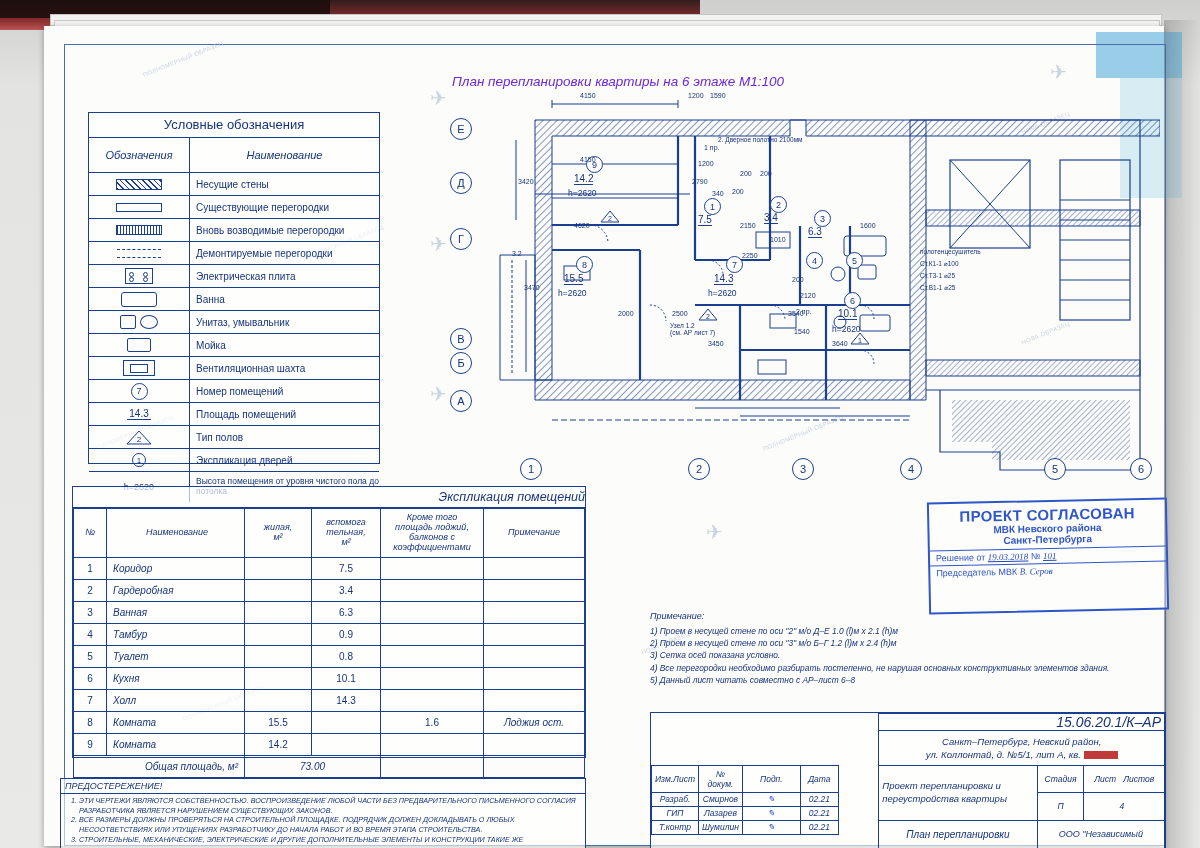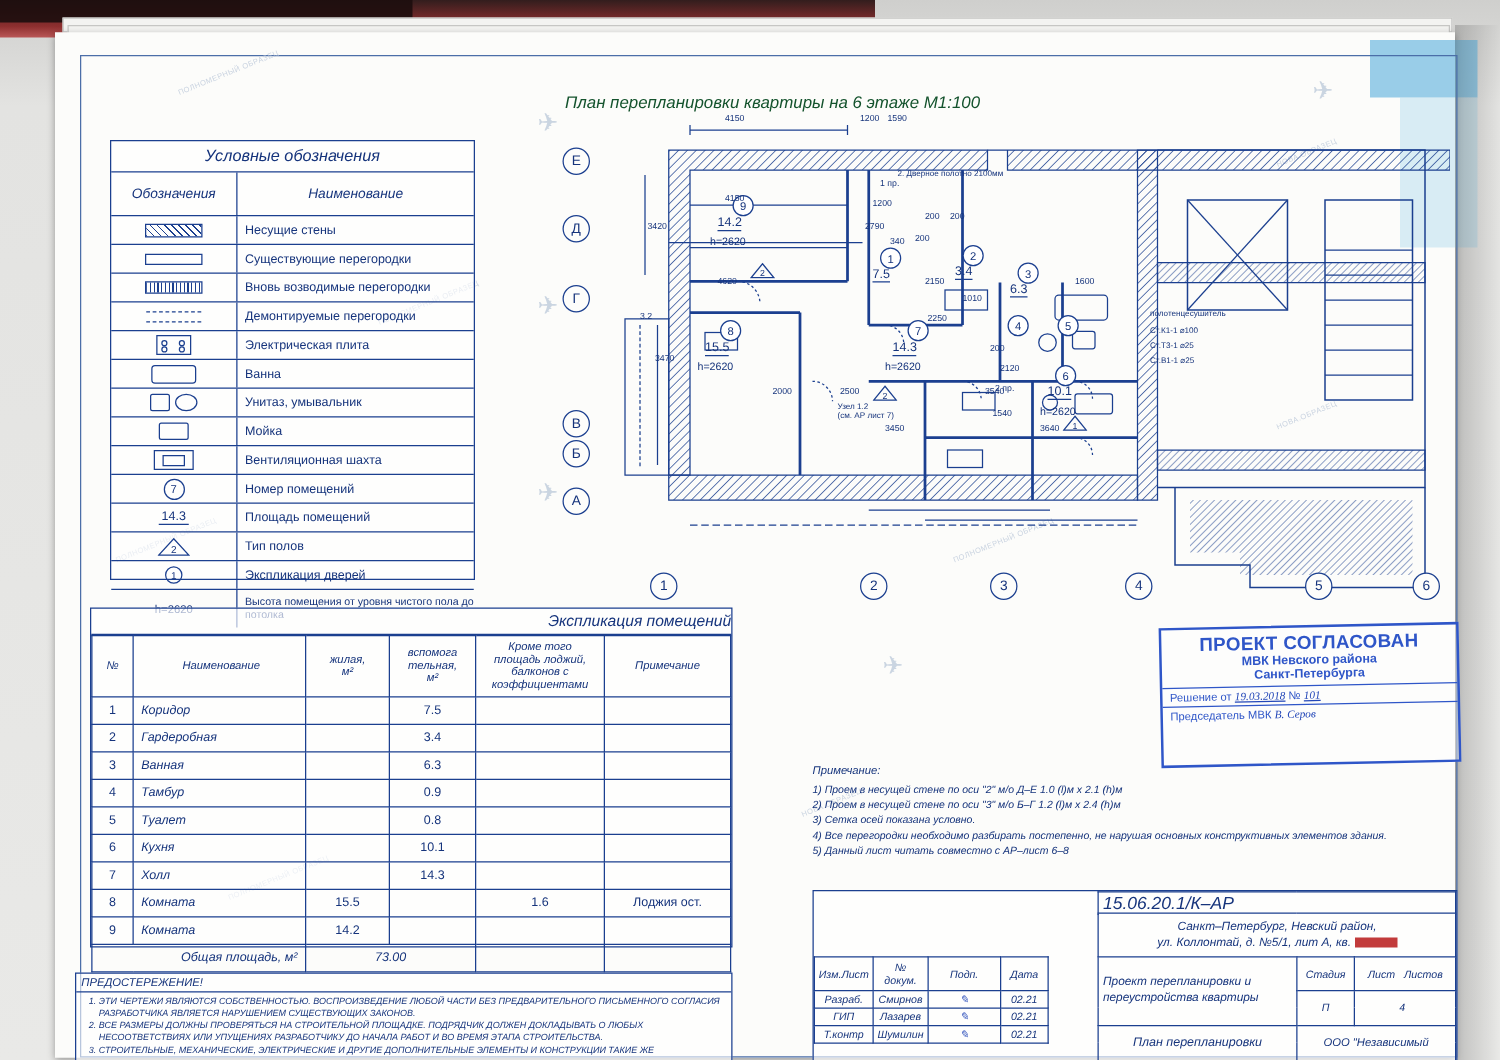--- a/index.html
+++ b/index.html
@@ -25,27 +25,27 @@
   #blue-tape2{position:absolute;left:1120px;top:78px;width:62px;height:120px;
     background:rgba(150,205,232,.35);}
   #right-shadow{position:absolute;left:1164px;top:20px;width:36px;height:828px;
     background:linear-gradient(90deg,rgba(0,0,0,.18),rgba(0,0,0,0));}
   
   #sheet-border{position:absolute;left:64px;top:44px;width:1100px;height:800px;
     border:1px solid #4b6ea8;}
   .wm{position:absolute;color:#b9c6d8;font-size:6px;letter-spacing:.4px;
     transform:rotate(-22deg);opacity:.75;white-space:nowrap;pointer-events:none;}
   .pap{position:absolute;color:#8fa6c4;font-size:20px;opacity:.45;}
-  .ttl{position:absolute;color:#14532d;font-family:"Liberation Sans",sans-serif;}
+  .ttl{position:absolute;color:#6d28d9;font-family:"Liberation Sans",sans-serif;}
 
   
   #legend{position:absolute;left:88px;top:112px;width:290px;height:350px;
     border:1px solid #1b3f8f;background:rgba(255,255,255,.6);}
   #legend .lg-title{height:24px;line-height:24px;text-align:center;
-    font-style:italic;font-size:13px;color:#16347c;border-bottom:1px solid #1b3f8f;}
+    font-size:13px;color:#16347c;border-bottom:1px solid #1b3f8f;}
   #legend .lg-head{display:flex;height:34px;border-bottom:1px solid #1b3f8f;}
   #legend .lg-head div{font-style:italic;font-size:11px;color:#16347c;
     display:flex;align-items:center;justify-content:center;text-align:center;}
   #legend .c1{width:100px;border-right:1px solid #1b3f8f;}
   #legend .c2{flex:1;}
   .lg-row{display:flex;border-bottom:1px solid #1b3f8f;min-height:22px;}
   .lg-row:last-child{border-bottom:none;}
   .lg-sym{width:100px;border-right:1px solid #1b3f8f;display:flex;align-items:center;justify-content:center;}
   .lg-txt{flex:1;display:flex;align-items:center;padding-left:6px;font-size:10px;color:#16347c;}
   .lg-txt.small{font-size:8.5px;line-height:1.15;}
@@ -78,21 +78,21 @@
     font-size:12.5px;color:#16347c;border-bottom:1px solid #1b3f8f;}
   #expl table{border-collapse:collapse;width:100%;font-size:10px;color:#16347c;}
   #expl th,#expl td{border:1px solid #1b3f8f;padding:1px 3px;font-weight:normal;}
   #expl th{font-style:italic;font-size:9px;line-height:1.1;text-align:center;vertical-align:middle;height:46px;}
   #expl td{height:19px;}
   .cNo{width:26px;text-align:center;}
   .cName{width:128px;padding-left:6px !important;font-style:italic;}
   .cA{width:60px;text-align:center;margin-top:20px;}
   .cB{width:62px;text-align:center;}
   .cC{width:96px;text-align:center;}
-  .cD{width:auto;text-align:center;}
+  .cD{width:auto;text-align:center;font-style:italic;}
   .tot td{font-style:italic;text-align:center;}
   .tot .lbl{text-align:right;padding-right:6px !important;}
 
   
   #warn{position:absolute;left:60px;top:778px;width:524px;height:70px;
     border:1px solid #1b3f8f;background:rgba(255,255,255,.6);}
   #warn .w-h{font-size:9px;font-style:italic;color:#16347c;padding:2px 4px;
     border-bottom:1px solid #1b3f8f;}
   #warn ol{margin:2px 4px;padding-left:14px;}
   #warn li{font-size:7.2px;line-height:1.35;color:#16347c;font-style:italic;}
@@ -121,21 +121,21 @@
   
   #notes{position:absolute;left:650px;top:610px;width:500px;font-size:8.4px;
     color:#16347c;font-style:italic;line-height:1.45;}
   #notes .nt-h{font-size:9px;margin-bottom:2px;}
 
   
   #tblock{position:absolute;left:650px;top:712px;width:514px;height:136px;
     border:1px solid #1b3f8f;background:rgba(255,255,255,.6);}
   #tblock table{border-collapse:collapse;width:100%;height:100%;font-size:8.5px;color:#16347c;}
   #tblock td{border:1px solid #1b3f8f;padding:0 3px;font-style:italic;}
-  .tb-code{font-size:14px;text-align:left;font-style:italic;}
+  .tb-code{font-size:14px;text-align:right;font-style:italic;}
   .tb-addr{font-size:9.5px;text-align:center;font-style:italic;line-height:1.4;}
   .tb-obj{font-size:9.5px;font-style:italic;line-height:1.35;padding:2px 4px;}
   .redact{display:inline-block;width:34px;height:8px;background:#c23b3b;vertical-align:-1px;}
   .ctr{text-align:center;}
 </style>
 </head>
 <body>
 
 <div id="page-stack">
   <div id="dark-top"></div>

